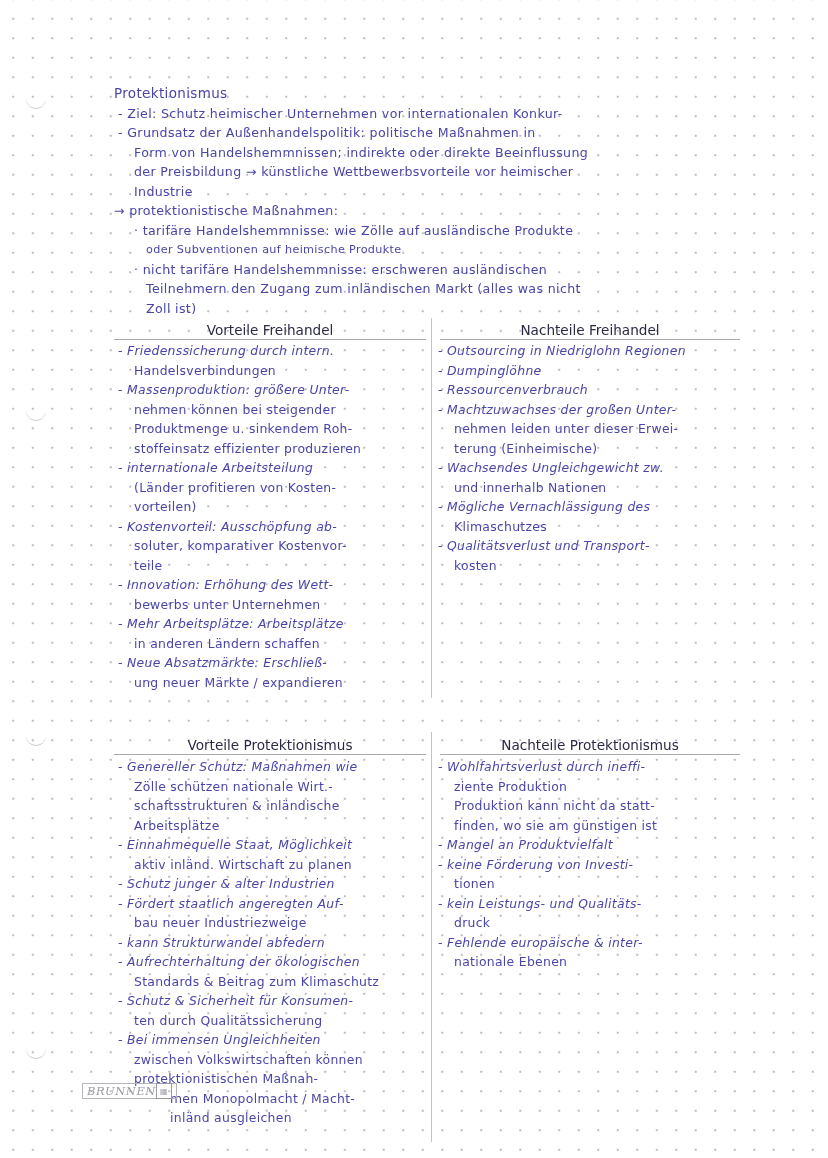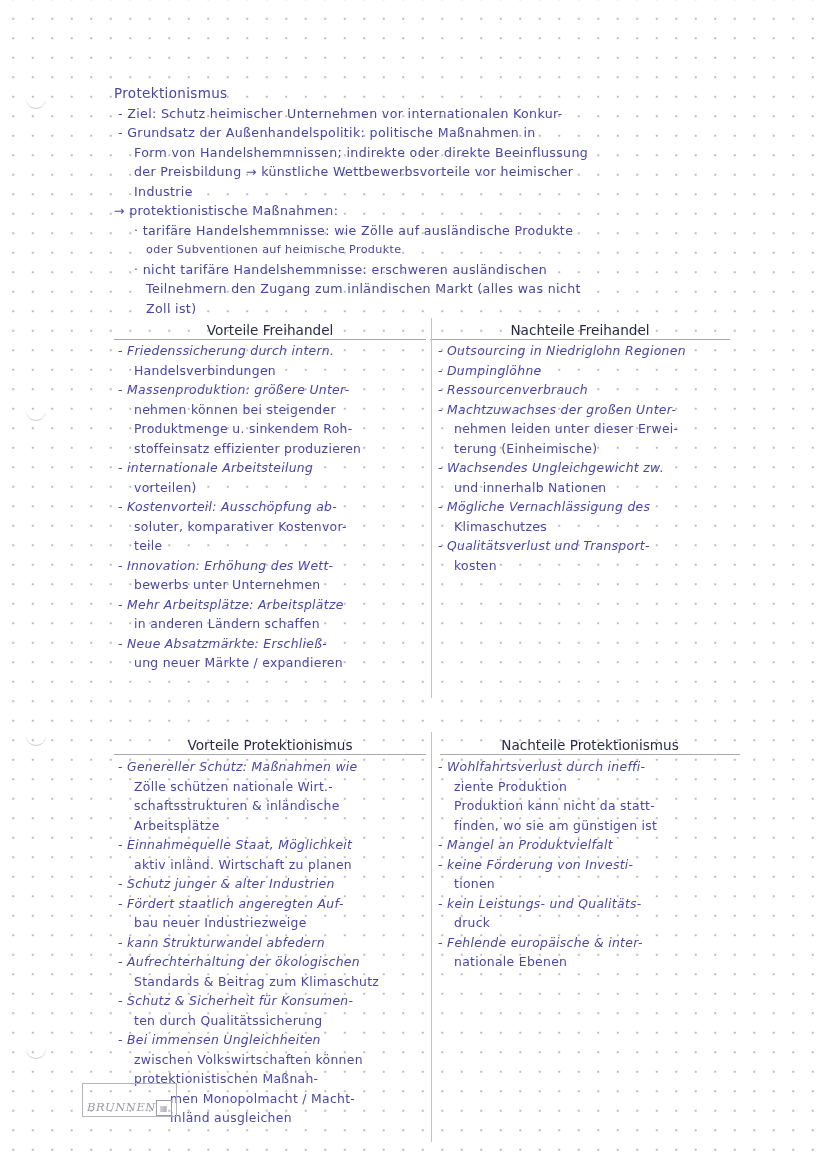--- a/index.html
+++ b/index.html
@@ -23,23 +23,23 @@
   .small { font-size: 11.2px; }
   .col { position: absolute; font-size: 12.4px; line-height: 19.5px; letter-spacing: 0.3px; }
   .colhead {
     position: absolute; font-size: 13.6px; color: #2b2a44; text-align: center;
     border-bottom: 1px solid #a9a9b2; padding-bottom: 1px;
   }
   .divider { position: absolute; width: 0; border-left: 1px solid #c2c2c8; }
   .item .cont { padding-left: 16px; white-space: nowrap; }
   .item .first { white-space: nowrap; font-style: italic; }
   .brand {
-    position: absolute; left: 82px; top: 1083px; width: 95px; height: 32px;
+    position: absolute; left: 82px; top: 1083px; width: 95px; height: 16px;
     border: 1.5px solid #b4b4bc; color: #9a9aa4; font-size: 11.5px; font-style: italic;
-    display: flex; align-items: flex-start; justify-content: space-between; padding: 16px 4px; box-sizing: border-box;
+    display: flex; align-items: center; justify-content: space-between; padding: 0 4px; box-sizing: border-box;
     font-family: "DejaVu Serif", serif; letter-spacing: 0.5px;
   }
   .brand .logo { width: 14px; height: 14px; border: 1px solid #9a9aa4; font-size: 8px; font-style: normal; display:flex; align-items:center; justify-content:center; }
 </style>
 </head>
 <body>
 
 <div class="hole" style="top:98px"></div>
 <div class="hole" style="top:410px"></div>
 <div class="hole" style="top:735px"></div>
@@ -54,36 +54,37 @@
   <div class="line ink" style="padding-left:20px">Industrie</div>
   <div class="line ink" style="padding-left:0px">→ protektionistische Maßnahmen:</div>
   <div class="line ink" style="padding-left:20px">· tarifäre Handelshemmnisse: wie Zölle auf ausländische Produkte</div>
   <div class="line ink small" style="padding-left:32px">oder Subventionen auf heimische Produkte</div>
   <div class="line ink" style="padding-left:20px">· nicht tarifäre Handelshemmnisse: erschweren ausländischen</div>
   <div class="line ink" style="padding-left:32px">Teilnehmern den Zugang zum inländischen Markt (alles was nicht</div>
   <div class="line ink" style="padding-left:32px">Zoll ist)</div>
 </div>
 
 <div class="colhead" style="left:114px; top:322px; width:312px;">Vorteile Freihandel</div>
-<div class="colhead" style="left:430px; top:322px; width:300px;">Nachteile Freihandel</div>
+<div class="colhead" style="left:440px; top:322px; width:300px;">Nachteile Freihandel</div>
 <div class="divider" style="left:431px; top:318px; height:380px;"></div>
 
 <div class="col ink" id="fh-vor" style="left:118px; top:341px; width:310px;">
     <div class="item">
       <div class="first">- Friedenssicherung durch intern.</div>
       <div class="cont">Handelsverbindungen</div>
     </div>
     <div class="item">
       <div class="first">- Massenproduktion: größere Unter-</div>
       <div class="cont">nehmen können bei steigender</div>
       <div class="cont">Produktmenge u. sinkendem Roh-</div>
       <div class="cont">stoffeinsatz effizienter produzieren</div>
     </div>
     <div class="item">
       <div class="first">- internationale Arbeitsteilung</div>
+      <div class="cont">(Länder profitieren von Kosten-</div>
       <div class="cont">vorteilen)</div>
     </div>
     <div class="item">
       <div class="first">- Kostenvorteil: Ausschöpfung ab-</div>
       <div class="cont">soluter, komparativer Kostenvor-</div>
       <div class="cont">teile</div>
     </div>
     <div class="item">
       <div class="first">- Innovation: Erhöhung des Wett-</div>
       <div class="cont">bewerbs unter Unternehmen</div>

